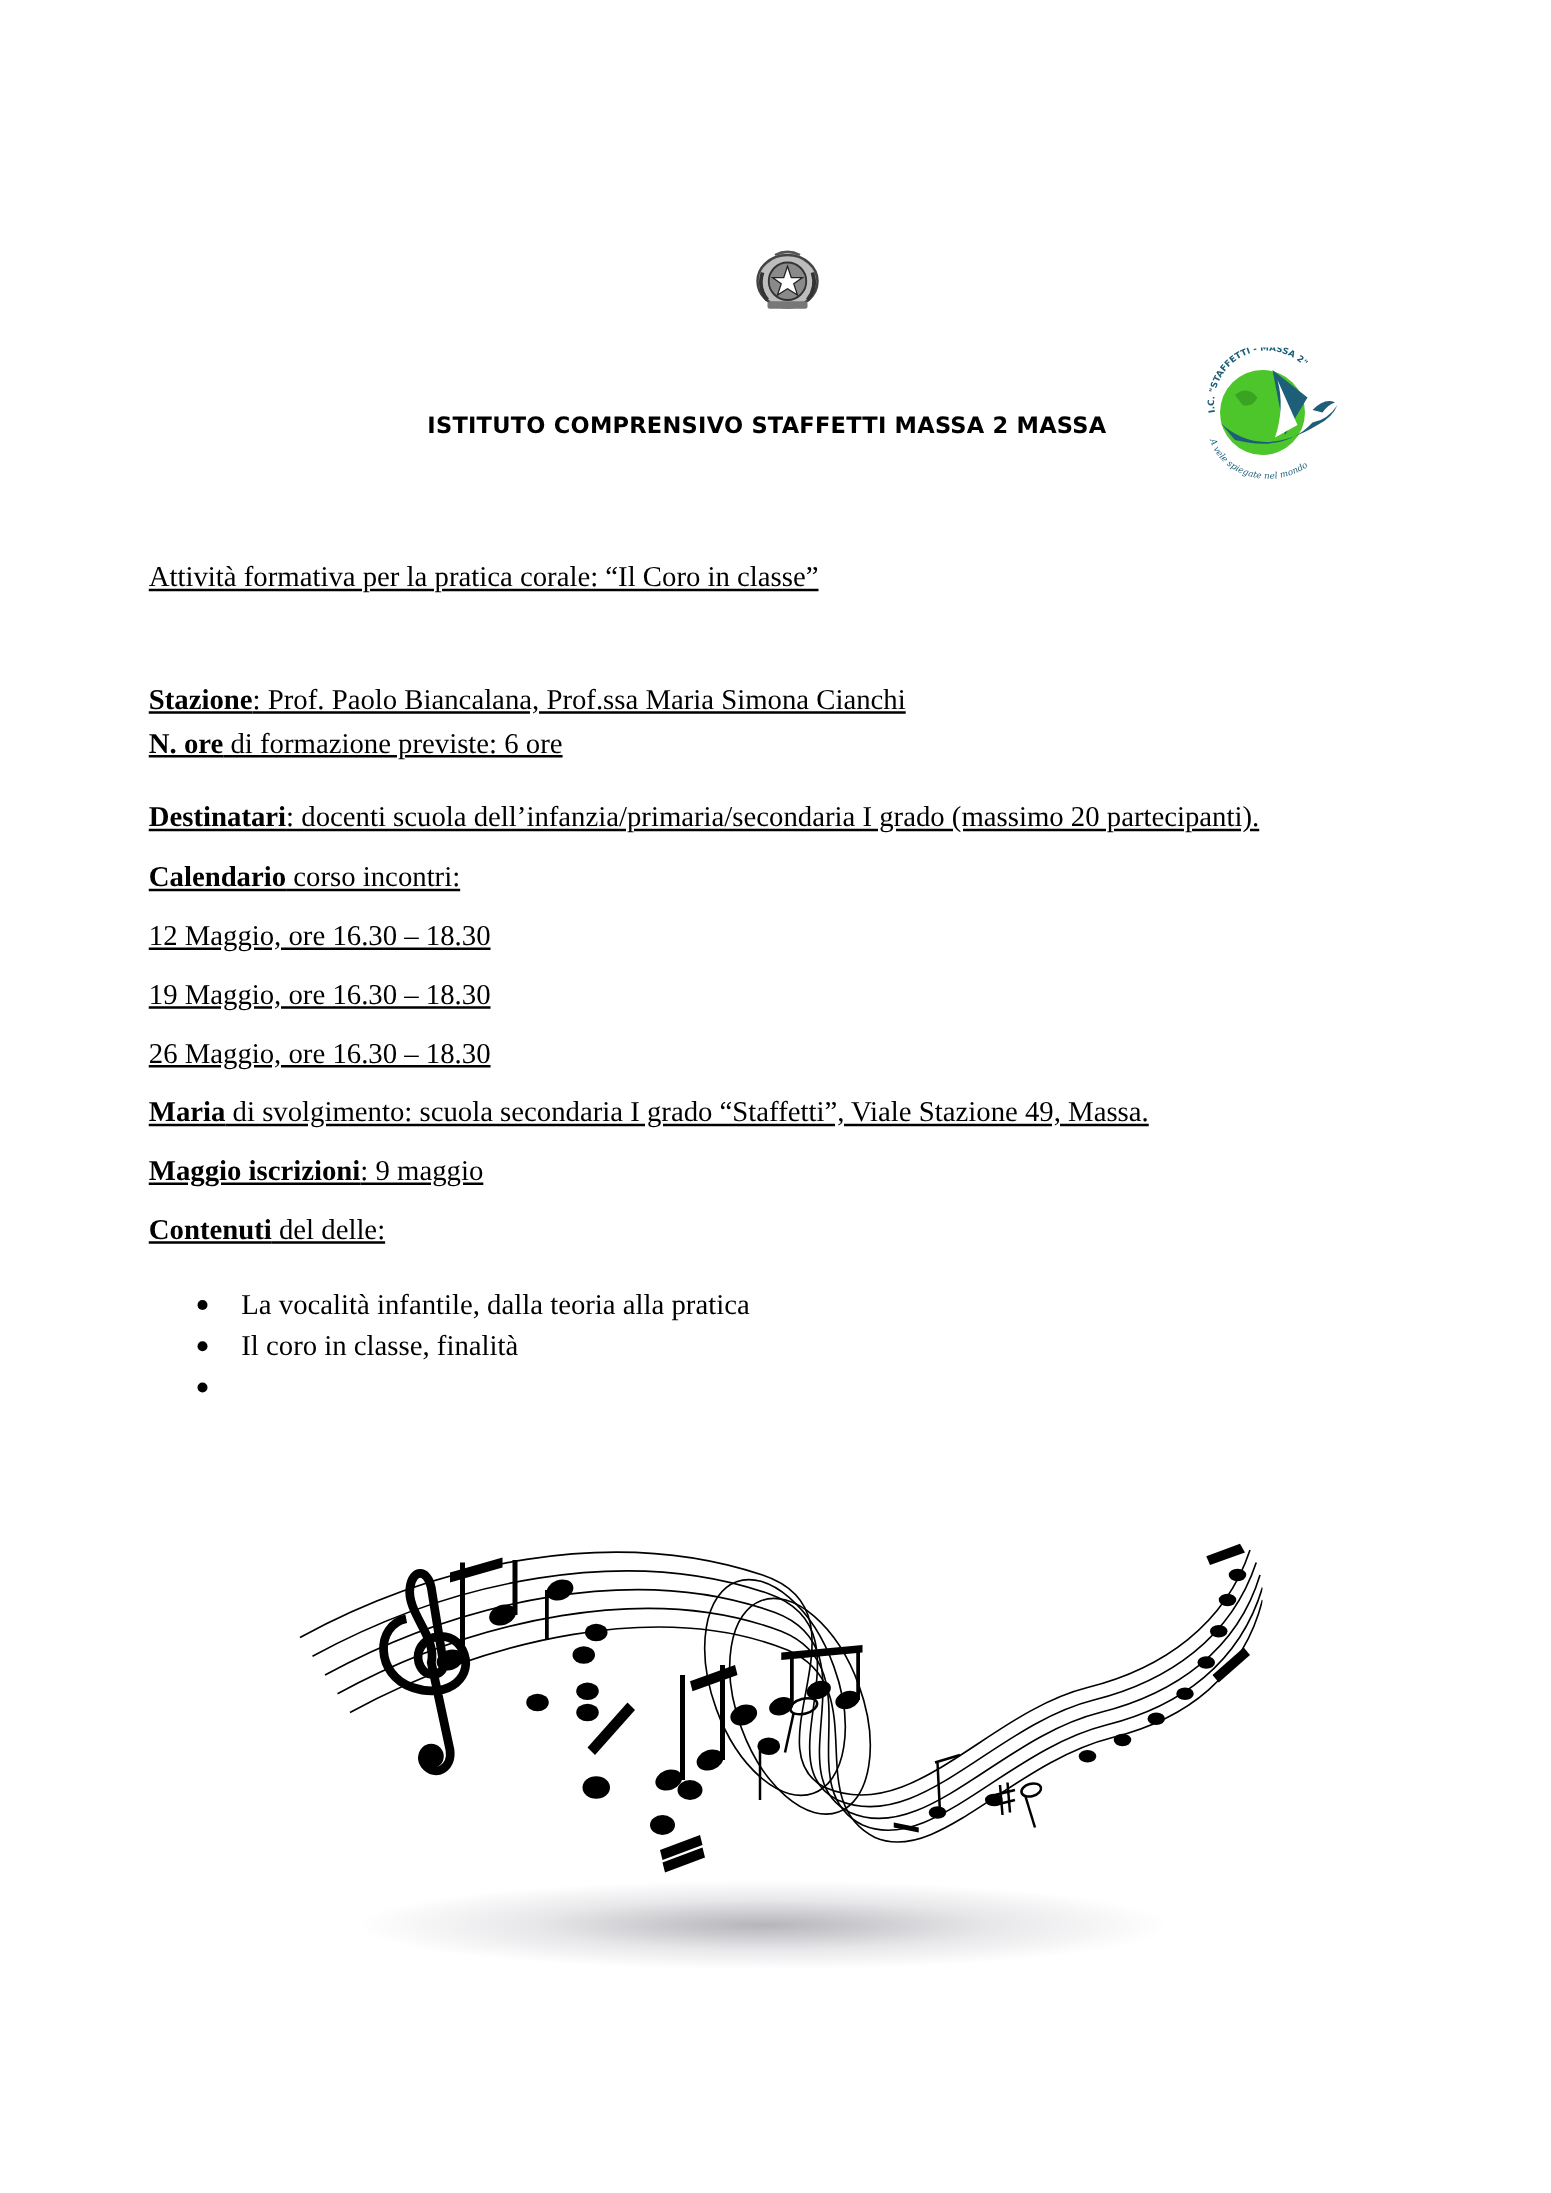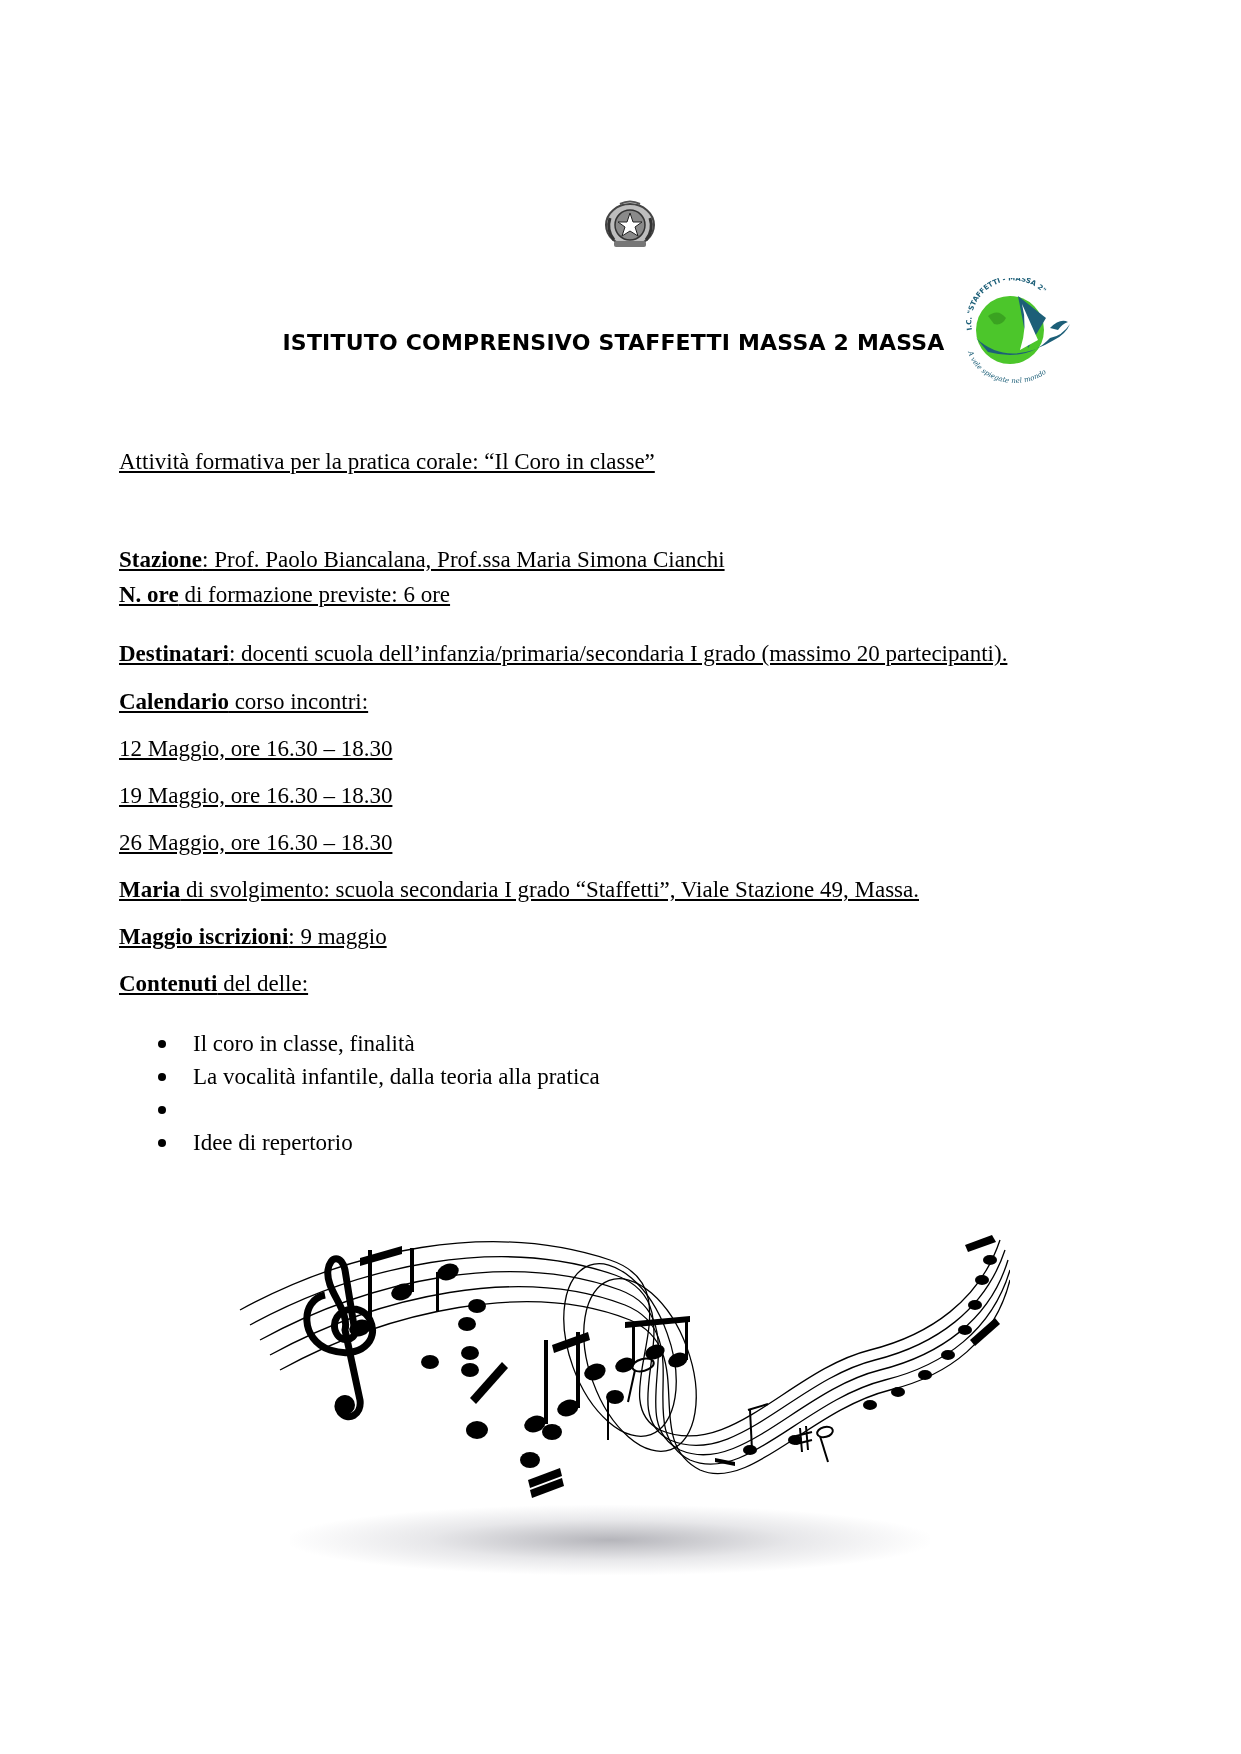--- a/index.html
+++ b/index.html
@@ -1,21 +1,21 @@
 <!DOCTYPE html>
 <html><head>
   <meta charset="utf-8">
   <style>
     html, body { margin: 0; padding: 0; background: #ffffff; }
     body { width: 1241px; height: 1754px; position: relative; overflow: hidden; color: #000; }
     .emblem { position: absolute; left: 600px; top: 196px; width: 60px; height: 56px; }
     .logo { position: absolute; left: 958px; top: 278px; width: 116px; height: 106px; }
     .header-title {
       position: absolute; left: 0; top: 330px; width: 1241px; text-align: center;
-      font-family: "DejaVu Sans", sans-serif; font-weight: bold; font-size: 22px; letter-spacing: 0.2px;
+      font-family: "DejaVu Sans", sans-serif; font-weight: bold; font-size: 18px; letter-spacing: 0.2px;
       padding-right: 14px; box-sizing: border-box;
     }
     .doc { position: absolute; left: 119px; top: 0; width: 1000px; font-family: "Liberation Serif", serif; font-size: 23px; }
     .line { position: absolute; left: 0; white-space: nowrap; text-decoration: underline; }
     .line b { font-weight: bold; }
     .bullets { position: absolute; left: 0; top: 1027px; margin: 0; padding: 0; list-style: none; }
     .bullets li { position: relative; height: 33px; line-height: 33px; padding-left: 74px; white-space: nowrap; }
     .bullets li .dot { position: absolute; left: 39px; top: 13px; width: 8px; height: 8px; border-radius: 50%; background: #000; }
     .music { position: absolute; left: 230px; top: 1200px; width: 780px; height: 340px; }
     .shadow {
@@ -90,24 +90,23 @@
 
   <div class="line" style="top:924px">
     <b>Maggio iscrizioni</b><span>: 9 maggio</span>
   </div>
 
   <div class="line" style="top:971px">
     <b>Contenuti</b><span> del delle:</span>
   </div>
 
   <ul class="bullets">
+    <li><span class="dot"></span><span>La vocalità infantile, dalla teoria alla pratica</span></li>
     <li><span class="dot"></span><span>Il coro in classe, finalità</span></li>
-    <li><span class="dot"></span><span>La vocalità infantile, dalla teoria alla pratica</span></li>
     <li><span class="dot"></span></li>
-    <li><span class="dot"></span><span>Idee di repertorio</span></li>
   </ul>
 </div>
 
 <div class="shadow"></div>
 <div class="music">
   <svg width="780" height="340" viewBox="0 0 780 340">
     <g fill="none" stroke="#000" stroke-width="1.3">
 
       <path d="M10 110 C120 50 260 20 380 60 C470 90 370 200 430 230 C500 260 560 170 640 150 C700 135 750 100 770 40"></path>
       <path d="M20 125 C130 65 270 35 385 75 C470 105 380 210 440 240 C505 268 565 180 645 160 C705 145 755 110 775 50"></path>

